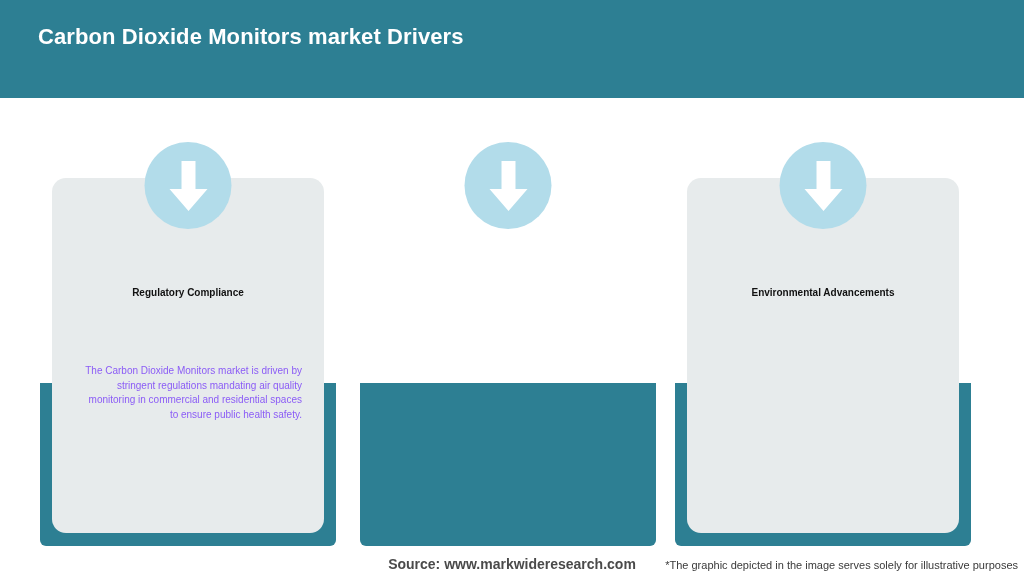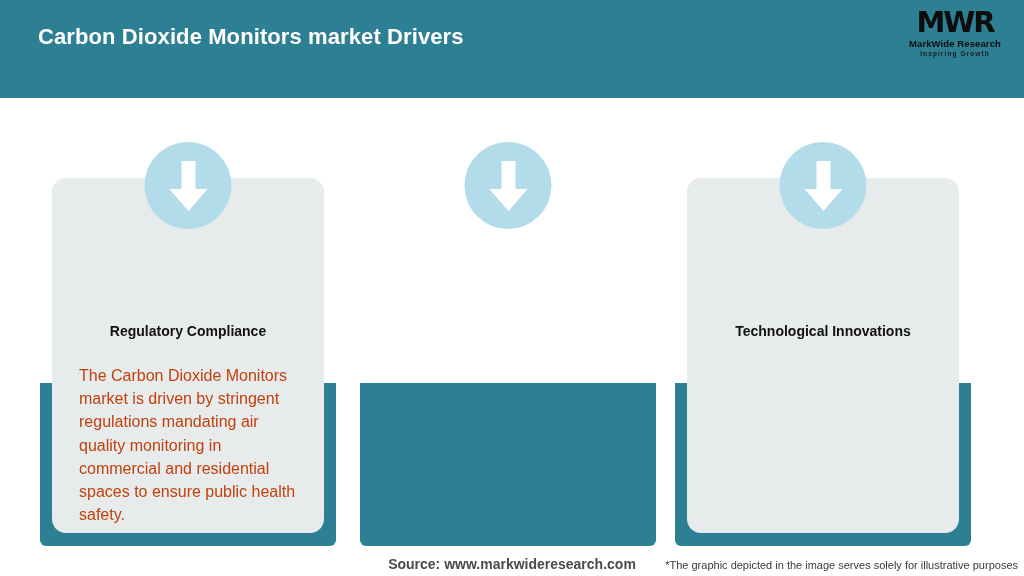--- a/index.html
+++ b/index.html
@@ -129,36 +129,35 @@
     justify-content: center;
   }
   .icon-circle svg { display: block; }
 
   .card-title {
     position: absolute;
     left: 26px;
     right: 26px;
     top: 108px;
     text-align: center;
-    font-size: 14px;
+    font-size: 10px;
     font-weight: bold;
     color: #111111;
     line-height: 1.35;
-    margin-top: 36px;
   }
 
   .card-body {
     position: absolute;
     left: 27px;
     right: 22px;
     top: 186px;
-    font-size: 16px;
-    color: #c2410c;
+    font-size: 10px;
+    color: #8b5cf6;
     line-height: 1.45;
-    text-align: left;
+    text-align: right;
   }
 
   
   .source-note {
     position: absolute;
     left: 0;
     right: 0;
     top: 556px;
     text-align: center;
     font-size: 14px;
@@ -176,25 +175,20 @@
   }
 </style>
 </head>
 <body>
 
 <div id="stage">
 
   <div class="header-bar"></div>
   <div class="header-title">Carbon Dioxide Monitors market Drivers</div>
 
-  <div class="logo">
-    <span class="logo-mark">MWR</span>
-    <span class="logo-name">MarkWide Research</span>
-    <span class="logo-tagline">Inspiring Growth</span>
-  </div>
 
   <div class="cards">
 
     <div class="card-group g1">
       <div class="frame"></div>
       <div class="panel">
         <div class="card-title">Regulatory Compliance</div>
         <div class="card-body">The Carbon Dioxide Monitors market is driven by stringent regulations mandating air quality monitoring in commercial and residential spaces to ensure public health safety.</div>
       </div>
       <div class="icon-circle">
@@ -209,21 +203,21 @@
       <div class="icon-circle">
         <svg width="42" height="54" viewBox="0 0 42 54" aria-hidden="true">
           <polygon points="14,2 28,2 28,30 40,30 21,52 2,30 14,30" fill="#ffffff"></polygon>
         </svg>
       </div>
     </div>
 
     <div class="card-group g3">
       <div class="frame"></div>
       <div class="panel">
-        <div class="card-title">Technological Innovations</div>
+        <div class="card-title">Environmental Advancements</div>
       </div>
       <div class="icon-circle">
         <svg width="42" height="54" viewBox="0 0 42 54" aria-hidden="true">
           <polygon points="14,2 28,2 28,30 40,30 21,52 2,30 14,30" fill="#ffffff"></polygon>
         </svg>
       </div>
     </div>
 
   </div>
 

